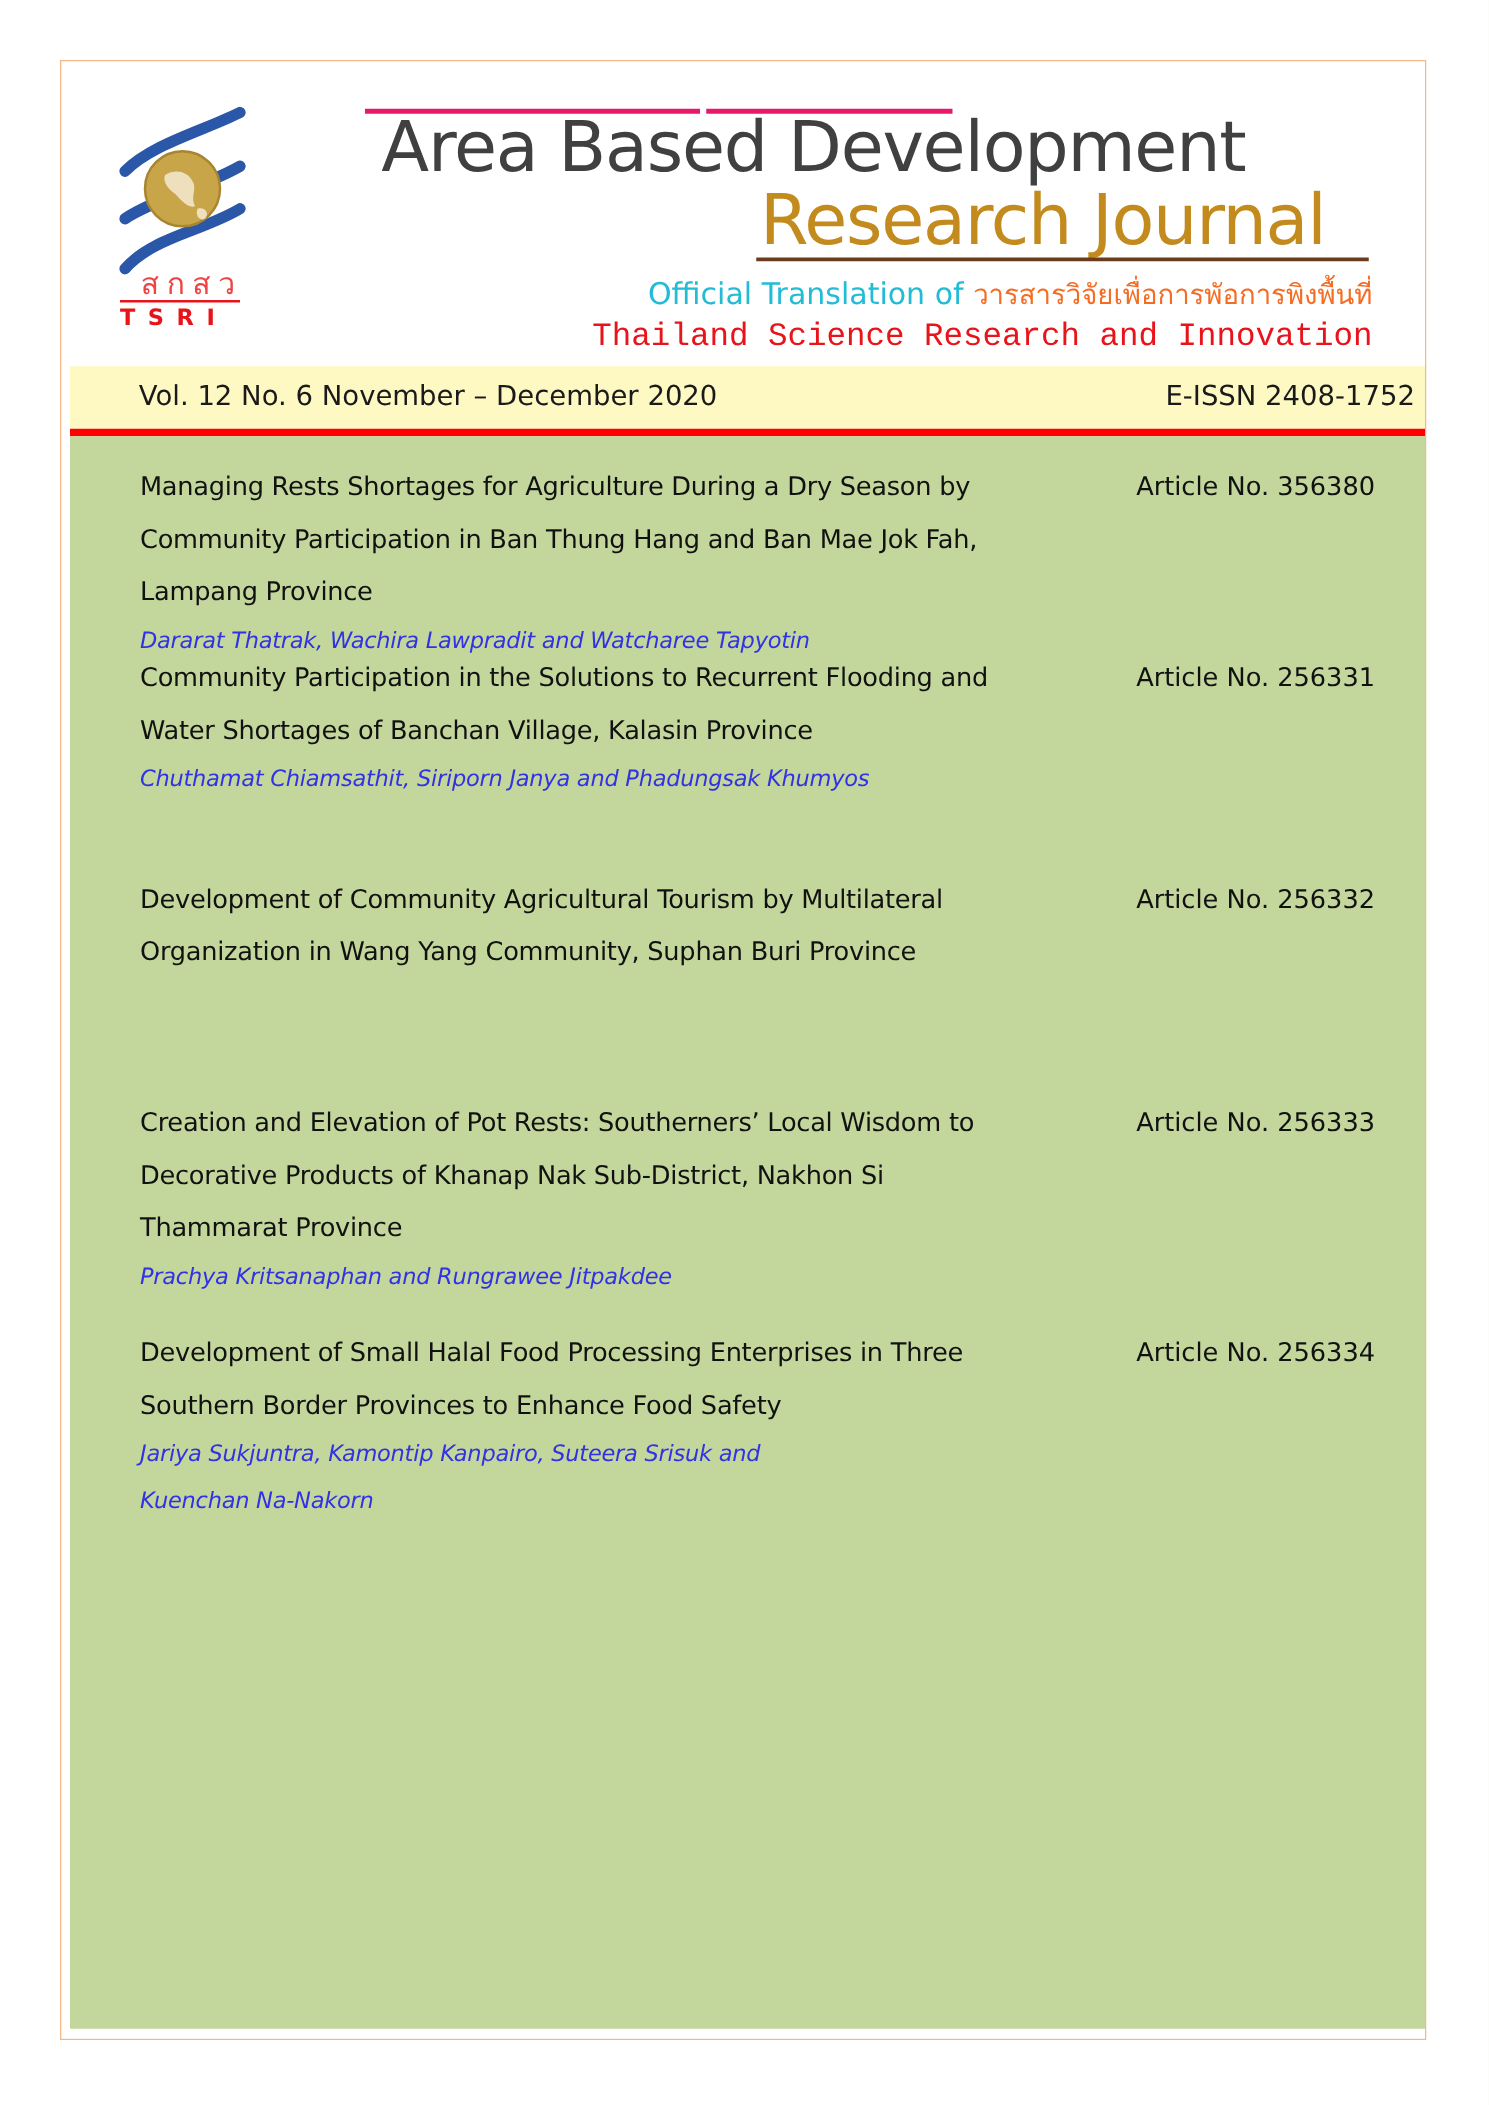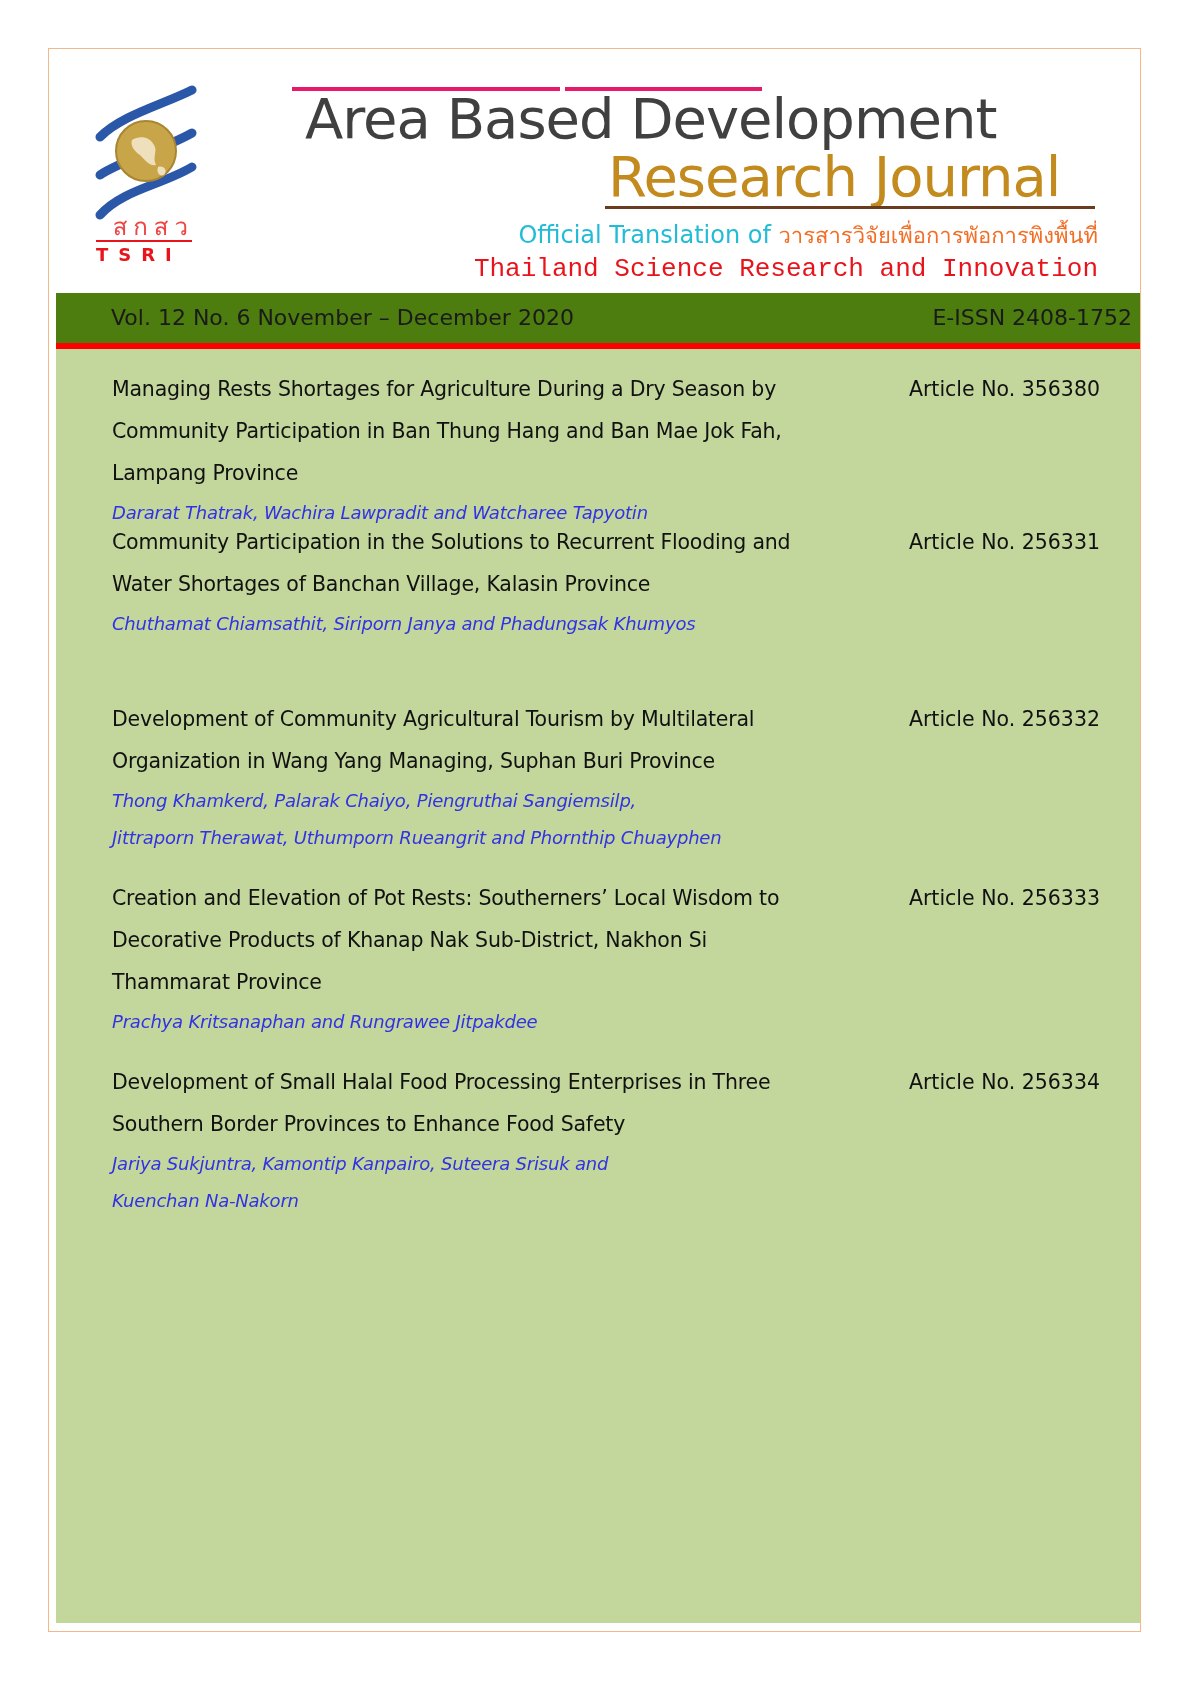--- a/index.html
+++ b/index.html
@@ -7,21 +7,21 @@
   .frame { position: absolute; left: 48px; top: 48px; width: 1093px; height: 1584px; border: 1px solid #f2b88a; box-sizing: border-box; }
   .logo { position: absolute; left: 92px; top: 85px; width: 115px; height: 185px; }
   .title-rule { position: absolute; top: 87px; height: 4px; background: #e8196b; }
   .title1 { position: absolute; left: 305px; top: 88px; font-family: "DejaVu Sans", sans-serif; font-size: 56px; color: #404040; letter-spacing: -1px; white-space: nowrap; line-height: 1.1; }
   .title2 { position: absolute; left: 608px; top: 146px; font-family: "DejaVu Sans", sans-serif; font-size: 56px; color: #c38a1d; letter-spacing: -1px; white-space: nowrap; line-height: 1.1; text-align: right; }
   .title2-rule { position: absolute; left: 605px; top: 206px; width: 490px; height: 3px; background: #6b3b1e; }
   .official { position: absolute; right: 93px; top: 218px; font-size: 24px; white-space: nowrap; }
   .official .en { color: #22bcd6; }
   .official .th { color: #f36d25; font-size: 22px; }
   .tsri { position: absolute; right: 93px; top: 254px; font-family: "Liberation Mono", monospace; font-size: 26px; color: #e8141b; white-space: nowrap; }
-  .bar { position: absolute; left: 56px; top: 293px; width: 1084px; height: 50px; background: #4d7c0f; }
+  .bar { position: absolute; left: 56px; top: 293px; width: 1084px; height: 50px; background: #fef9c3; }
   .bar .vol { position: absolute; left: 55px; top: 12px; font-size: 22px; color: #1a1a1a; white-space: nowrap; }
   .bar .issn { position: absolute; right: 8px; top: 12px; font-size: 22px; color: #1a1a1a; white-space: nowrap; }
   .red-rule { position: absolute; left: 56px; top: 343px; width: 1084px; height: 6px; background: #ff0000; }
   .panel { position: absolute; left: 56px; top: 349px; width: 1084px; height: 1274px; background: #c3d69b; }
   .article { position: absolute; left: 112px; width: 1000px; }
   .article .title { font-size: 20.5px; color: #111; line-height: 42px; width: 720px; letter-spacing: -0.2px; }
   .article .authors { font-size: 18px; color: #3131e6; font-style: italic; line-height: 37px; width: 720px; letter-spacing: -0.2px; }
   .article .num { position: absolute; right: 12px; top: 0; font-size: 20.5px; color: #111; line-height: 42px; white-space: nowrap; }
 </style>
 </head>
@@ -82,25 +82,21 @@
   </div>
   <div class="authors">
     <div>Chuthamat Chiamsathit, Siriporn Janya and Phadungsak Khumyos</div>
   </div>
   <div class="num">Article No. 256331</div>
 </div>
 
 <div class="article" style="top:698px;">
   <div class="title">
     <div>Development of Community Agricultural Tourism by Multilateral</div>
-    <div>Organization in Wang Yang Managing, Suphan Buri Province</div>
-  </div>
-  <div class="authors">
-    <div>Thong Khamkerd, Palarak Chaiyo, Piengruthai Sangiemsilp,</div>
-    <div>Jittraporn Therawat, Uthumporn Rueangrit and Phornthip Chuayphen</div>
+    <div>Organization in Wang Yang Community, Suphan Buri Province</div>
   </div>
   <div class="num">Article No. 256332</div>
 </div>
 
 <div class="article" style="top:877px;">
   <div class="title">
     <div>Creation and Elevation of Pot Rests: Southerners’ Local Wisdom to</div>
     <div>Decorative Products of Khanap Nak Sub-District, Nakhon Si</div>
     <div>Thammarat Province</div>
   </div>

